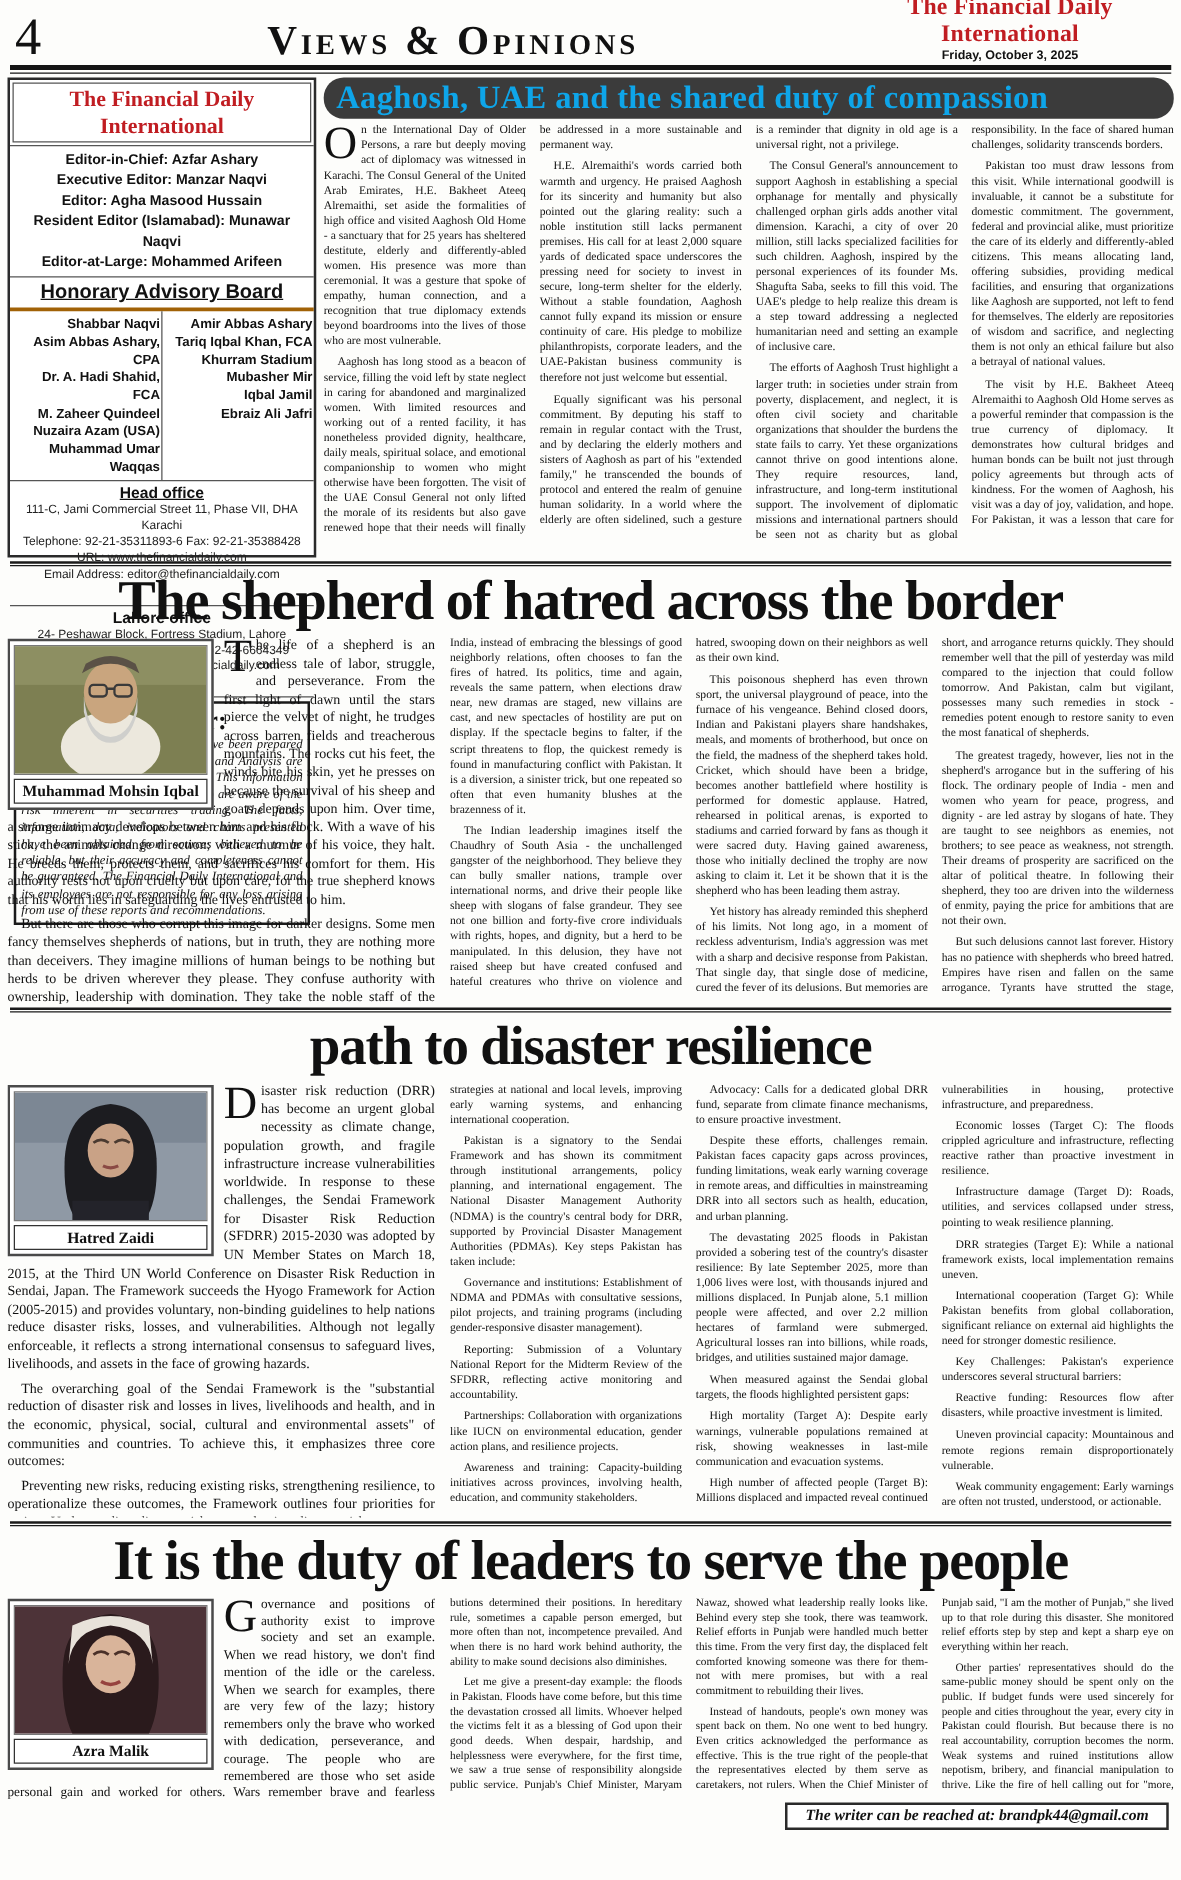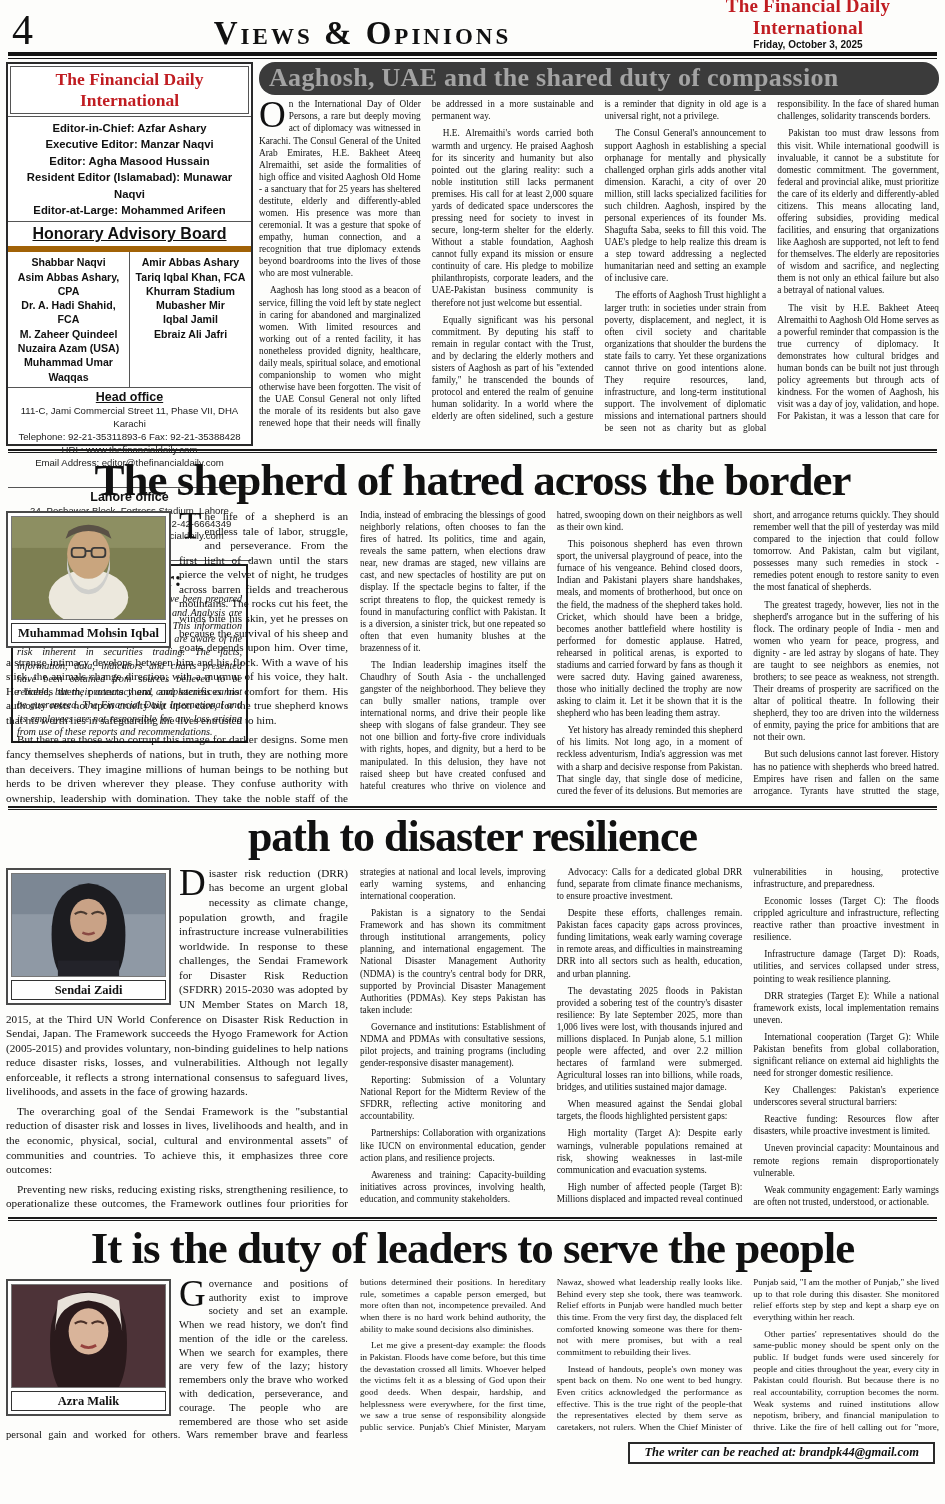--- a/index.html
+++ b/index.html
@@ -16,35 +16,35 @@
   .header-rule { border-top:4px solid #151515; border-bottom:1px solid #151515; height:7px; margin:0 2px 3px 2px; }
   .divider { border-top:2px solid #1a1a1a; border-bottom:1px solid #1a1a1a; height:4px; margin:3px 2px; }
 
   
   .top-section { display:flex; gap:6px; height:384px; }
 
   .info-box { width:247px; border:2px solid #2a2a2a; background:#fff; font-family:"Liberation Sans", sans-serif; }
   .info-title { border:1px solid #555; margin:2px; text-align:center; color:#c01d22; font-family:"Liberation Serif", serif; font-weight:bold; font-size:17.5px; padding:2px 0; }
   .editors { border-top:1px solid #555; padding:3px 2px; text-align:center; }
   .editors div { font-weight:bold; font-size:11.3px; line-height:1.45; }
-  .board-title { border-top:1px solid #555; border-bottom:6px solid #a16207; text-align:center; font-weight:bold; font-size:16px; text-decoration:underline; padding:3px 0; }
+  .board-title { border-top:1px solid #555; border-bottom:3px solid #a16207; text-align:center; font-weight:bold; font-size:16px; text-decoration:underline; padding:3px 0; }
   .board-cols { display:flex; border-bottom:1px solid #555; }
-  .board-col { flex:1; text-align:center; padding:3px 1px; }
+  .board-col { flex:1; text-align:right; padding:3px 1px; }
   .board-col:first-child { border-right:1px solid #555; }
   .board-col div { font-weight:bold; font-size:10.6px; line-height:1.35; }
   .office-title { text-align:center; font-weight:bold; font-size:12.5px; padding:2px 0 1px; }
   .office-title.underline { text-decoration:underline; }
   .office-lines { text-align:center; border-bottom:1px solid #555; padding-bottom:17px; }
   .office-lines div { font-size:9.6px; line-height:1.35; color:#222; }
   .disclaimer { border:2px solid #1a1a1a; margin:3px; padding:1px 4px 3px; font-family:"Liberation Serif", serif; }
   .disclaimer-title { text-align:center; font-weight:bold; font-size:21px; }
   .disclaimer-text { font-style:italic; font-size:10.2px; line-height:1.3; text-align:justify; }
 
   .article-1 { flex:1; display:flex; flex-direction:column; }
-  .a1-headline { background:#3b3b3b; color:#a3a3a3; font-weight:bold; font-size:26px; padding:2px 10px 4px; letter-spacing:.3px; line-height:1.05;border-radius:16px; }
+  .a1-headline { background:#3b3b3b; color:#0ea5e9; font-weight:bold; font-size:26px; padding:2px 10px 4px; letter-spacing:.3px; line-height:1.05;border-radius:16px; }
   .a1-body { height:348px; overflow:hidden; column-count:4; column-gap:11px; font-size:9.3px; line-height:1.3; text-align:justify; padding-top:3px; }
 
   
   p { margin:0; text-align:justify; }
   p + p { text-indent:11px; margin-top:5px; }
   .dropcap > p:first-child::first-letter { float:left; font-size:37px; line-height:.8; padding:2px 3px 0 0; font-weight:500; }
 
   .big-headline { text-align:center; font-weight:bold; font-size:45px; line-height:1.0; letter-spacing:-1px; padding:2px 0 4px; }
   .big-headline.two-line { font-size:44px; line-height:1.02; }
 
@@ -194,21 +194,21 @@
           <svg class="author-photo" viewBox="0 0 100 66" preserveAspectRatio="none">
             <rect width="100" height="66" fill="#8f99a5"></rect>
             <rect width="100" height="26" fill="#7c8794"></rect>
             <path d="M50 6 Q28 8 26 34 Q25 56 32 66 L68 66 Q75 56 74 34 Q72 8 50 6 Z" fill="#1c1c20"></path>
             <ellipse cx="50" cy="30" rx="12" ry="14" fill="#c9a286"></ellipse>
             <path d="M41 26 Q45 23 49 26" stroke="#4a3a30" stroke-width="1.4" fill="none"></path>
             <path d="M52 26 Q56 23 60 26" stroke="#4a3a30" stroke-width="1.4" fill="none"></path>
             <path d="M46 38 Q50 40 54 38" stroke="#8a4a44" stroke-width="1.6" fill="none"></path>
             <rect x="30" y="56" width="40" height="10" fill="#23232a"></rect>
           </svg>
-          <div class="author-name">Sendai Zaidi</div>
+          <div class="author-name">Hatred Zaidi</div>
         </div>
         <div class="lead-text dropcap">
             <p>Disaster risk reduction (DRR) has become an urgent global necessity as climate change, population growth, and fragile infrastructure increase vulnerabilities worldwide. In response to these challenges, the Sendai Framework for Disaster Risk Reduction (SFDRR) 2015-2030 was adopted by UN Member States on March 18, 2015, at the Third UN World Conference on Disaster Risk Reduction in Sendai, Japan. The Framework succeeds the Hyogo Framework for Action (2005-2015) and provides voluntary, non-binding guidelines to help nations reduce disaster risks, losses, and vulnerabilities. Although not legally enforceable, it reflects a strong international consensus to safeguard lives, livelihoods, and assets in the face of growing hazards.</p>
             <p>The overarching goal of the Sendai Framework is the "substantial reduction of disaster risk and losses in lives, livelihoods and health, and in the economic, physical, social, cultural and environmental assets" of communities and countries. To achieve this, it emphasizes three core outcomes:</p>
             <p>Preventing new risks, reducing existing risks, strengthening resilience, to operationalize these outcomes, the Framework outlines four priorities for action: Understanding disaster risk, strengthening disaster risk governance and investing in DRR for resilience</p>
           </div>
       </div>
       <div class="cols-3">
           <p>strategies at national and local levels, improving early warning systems, and enhancing international cooperation.</p>
           <p>Pakistan is a signatory to the Sendai Framework and has shown its commitment through institutional arrangements, policy planning, and international engagement. The National Disaster Management Authority (NDMA) is the country's central body for DRR, supported by Provincial Disaster Management Authorities (PDMAs). Key steps Pakistan has taken include:</p>

